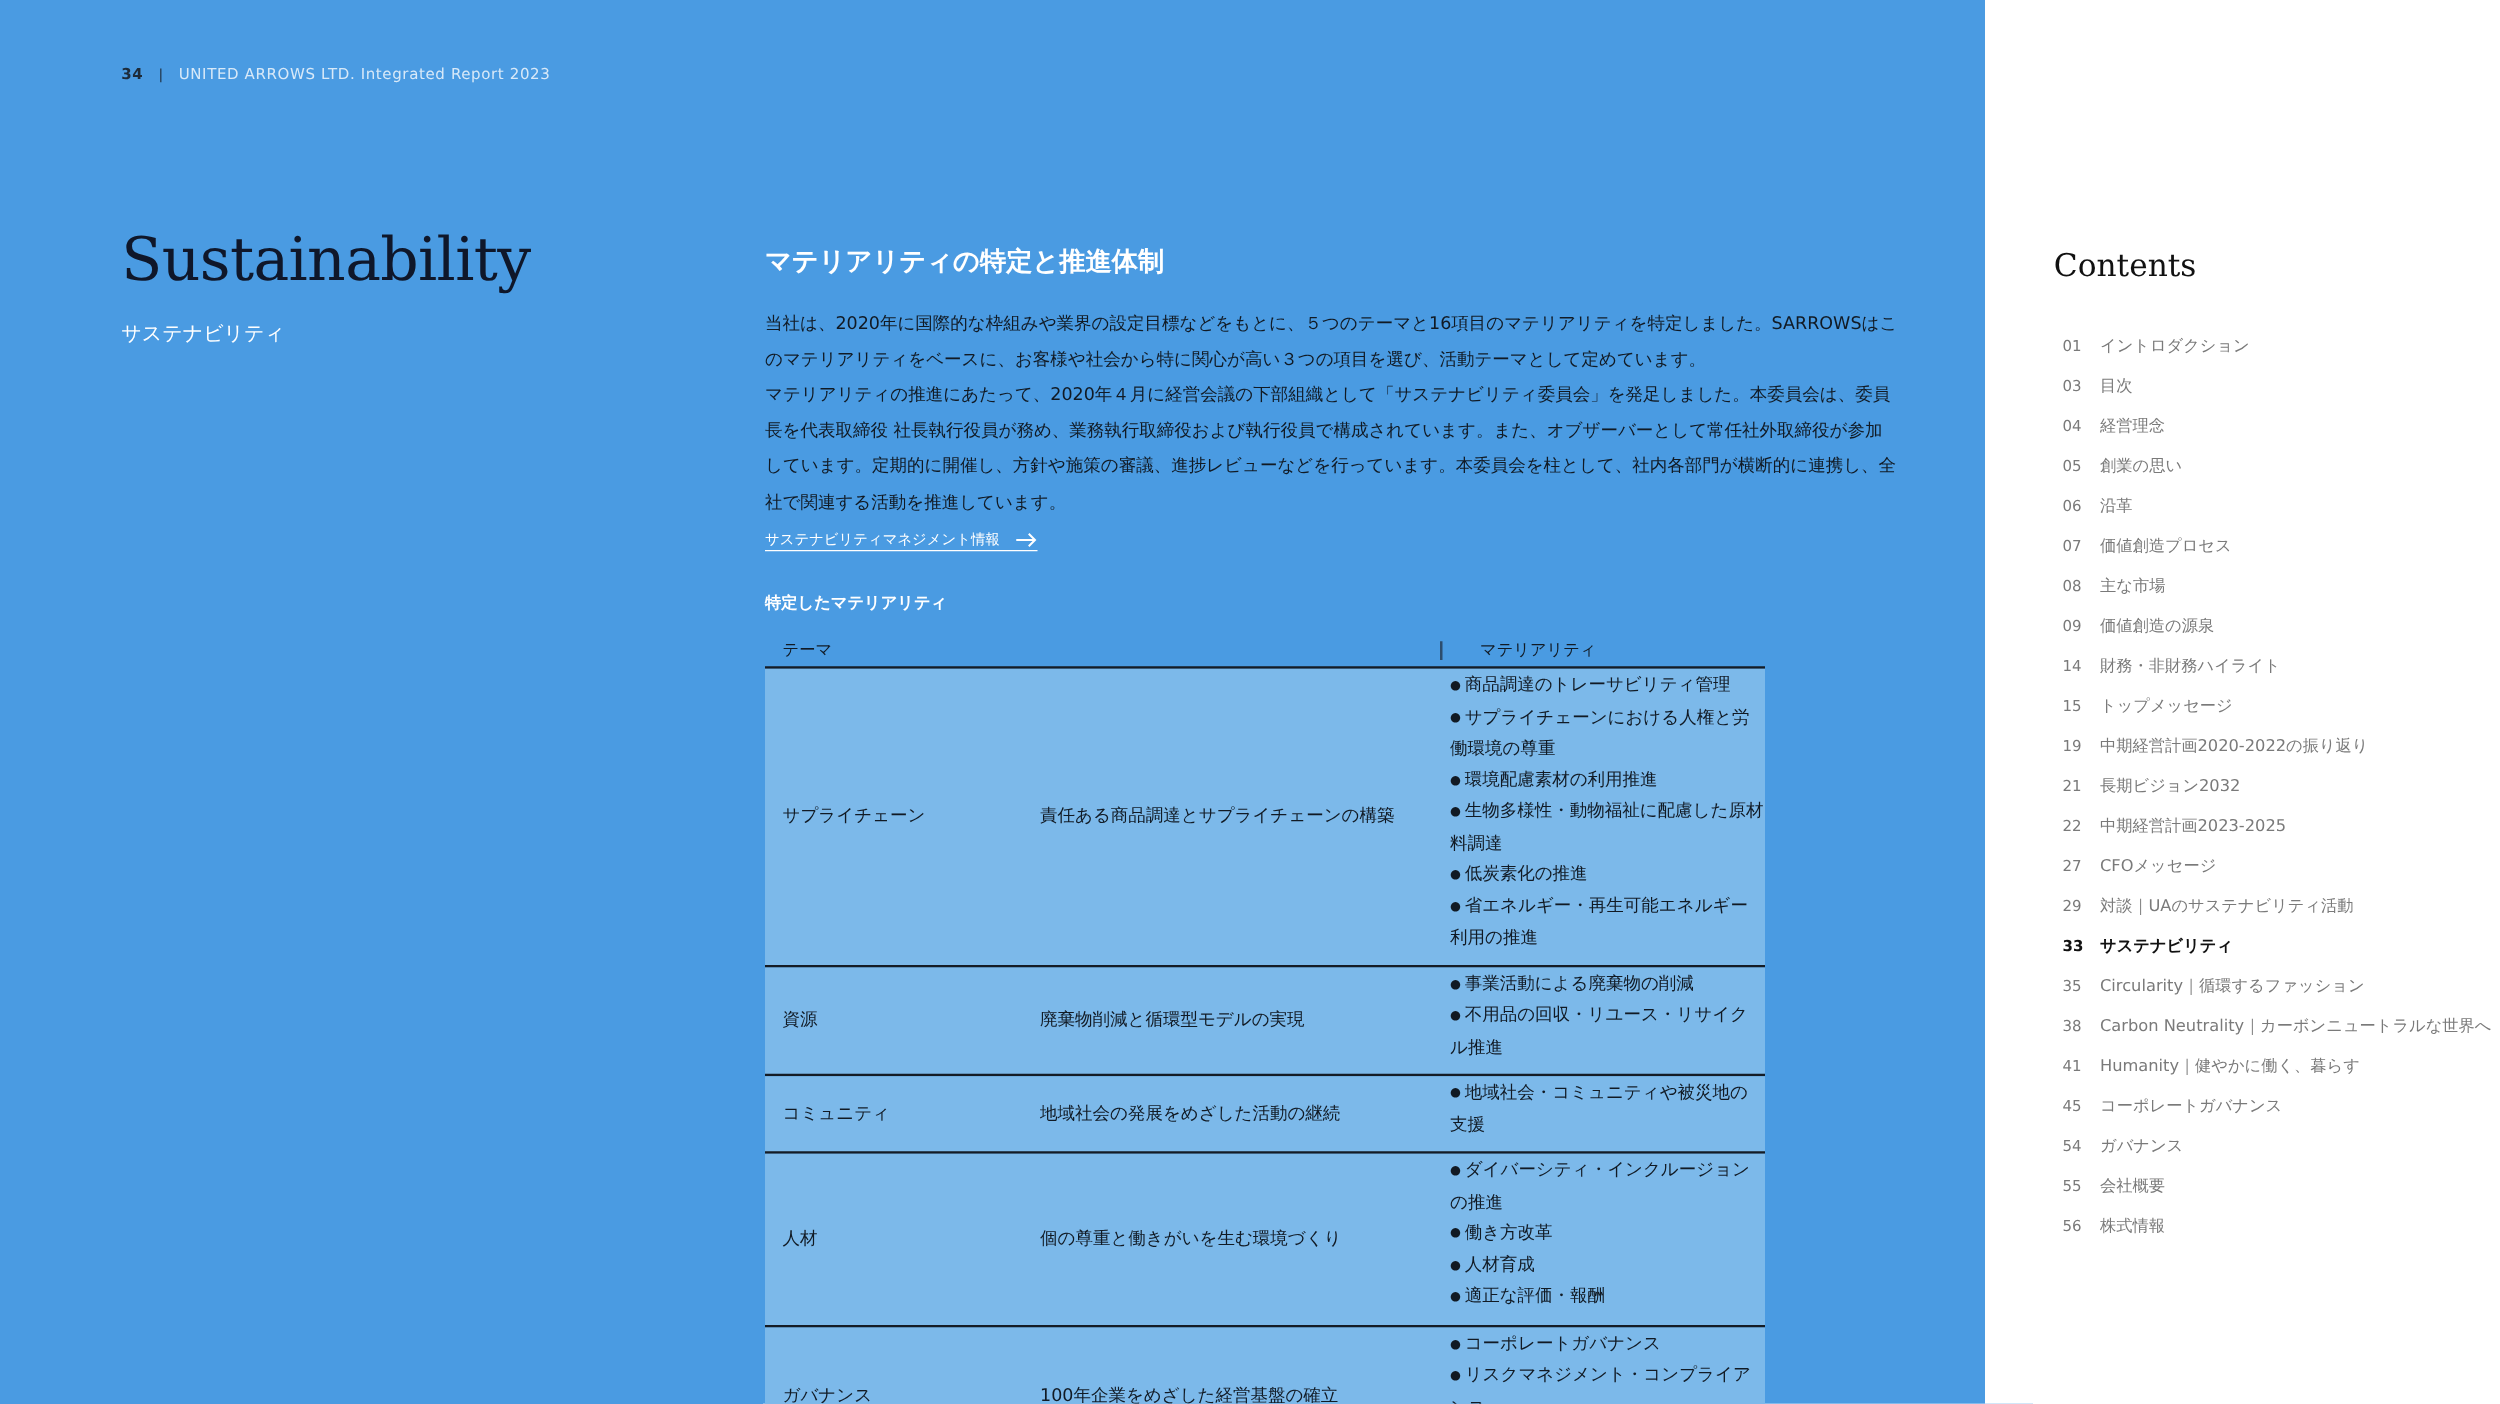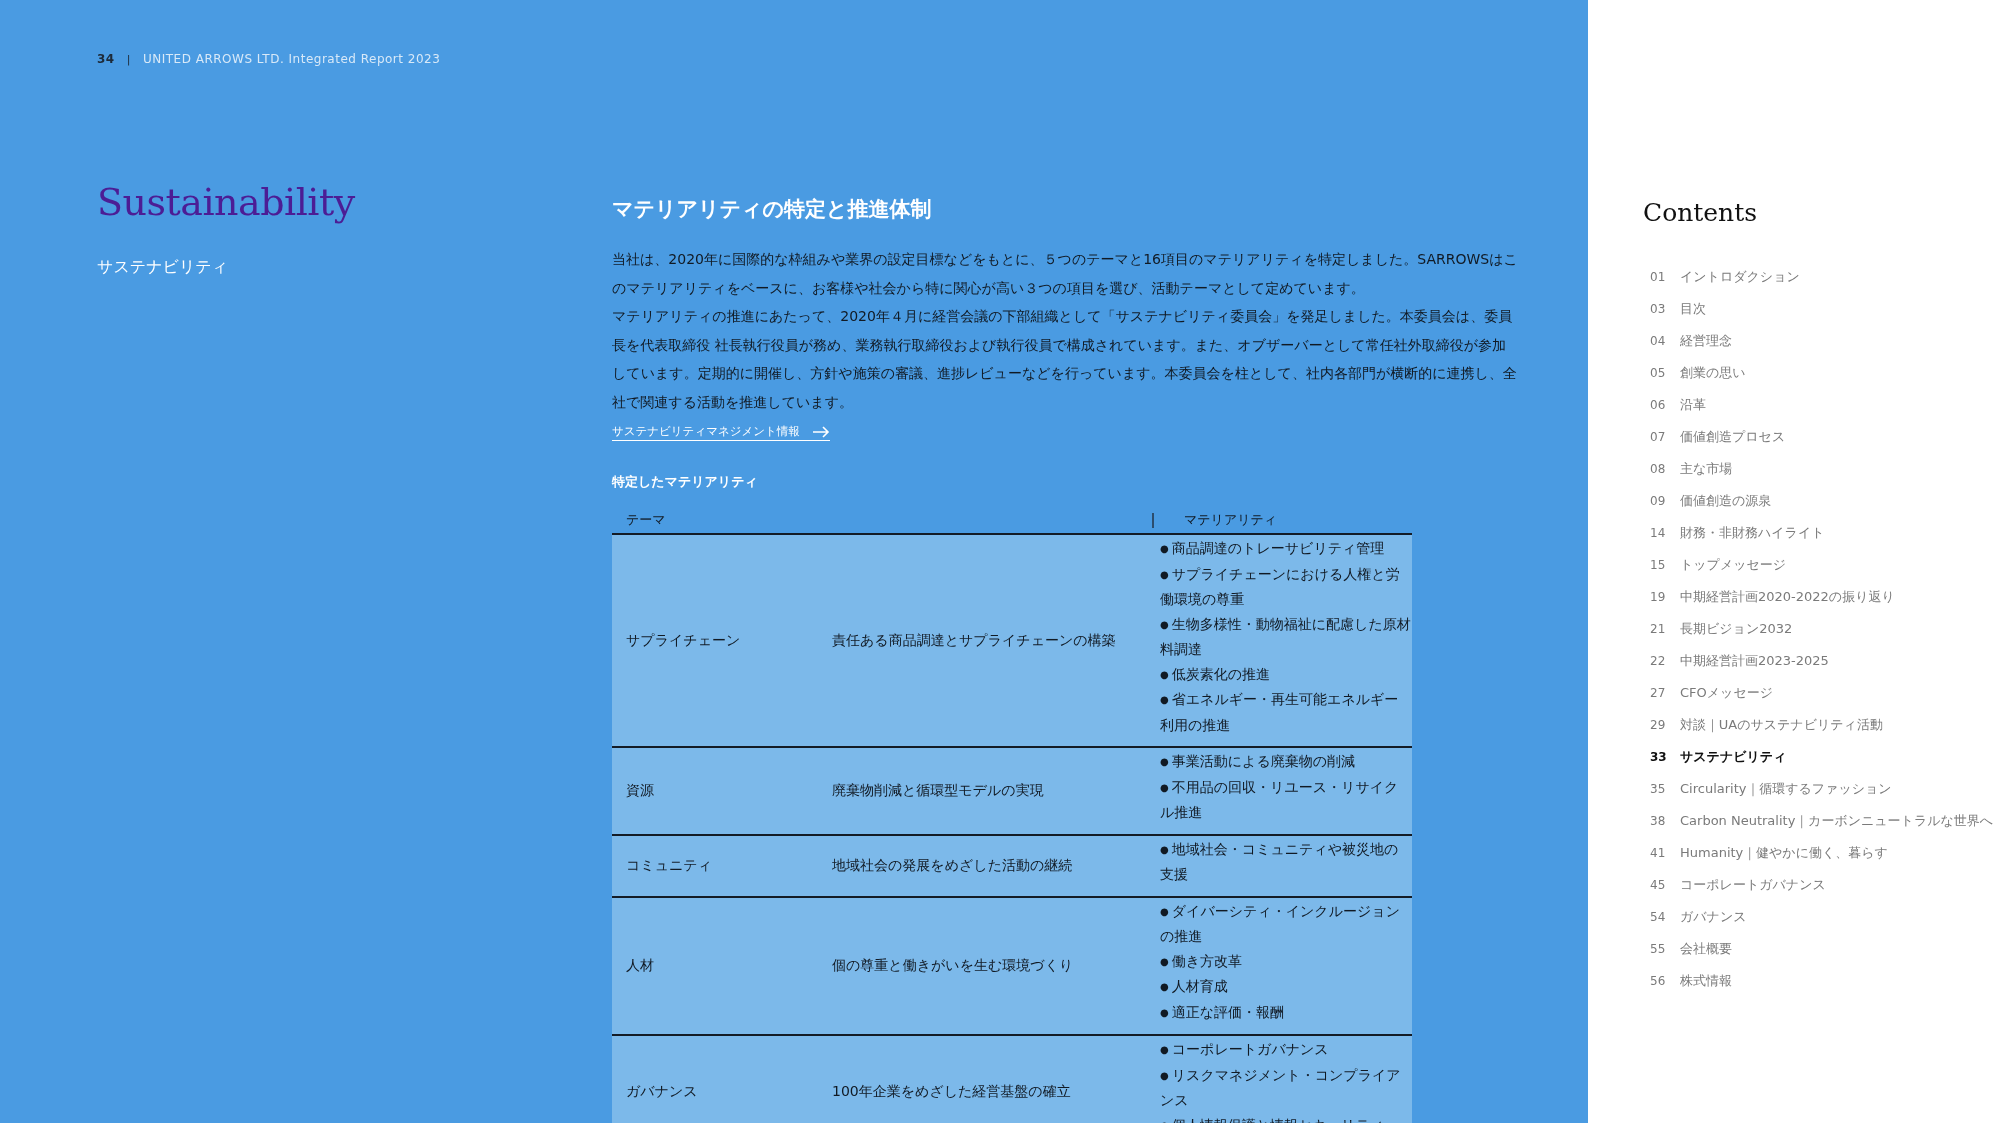--- a/index.html
+++ b/index.html
@@ -19,21 +19,21 @@
       font-size: 12px; letter-spacing: 0.5px;
       display: flex; align-items: center;
     }
     .header-line .pnum { color: #1d2b3a; font-weight: bold; }
     .header-line .sep { color: #1d2b3a; margin: 0 12px; font-size: 11px; }
     .header-line .rtitle { color: #d8e9f8; }
 
     .sec-title {
       position: absolute; left: 97px; top: 180px;
       font-family: "DejaVu Serif", "Liberation Serif", serif;
-      font-size: 38px; color: #4c1d95; font-weight: normal;
+      font-size: 48px; color: #0f172a; font-weight: normal;
       letter-spacing: -0.5px;
     }
     .sec-subtitle {
       position: absolute; left: 97px; top: 257px;
       font-size: 16px; color: #ffffff;
     }
 
     .main {
       position: absolute; left: 612px; top: 195px; width: 908px;
     }
@@ -132,20 +132,21 @@
         <span class="hbar"></span>
         <span class="h2">マテリアリティ</span>
       </div>
 
       <div class="trow">
         <span class="c-theme">サプライチェーン</span>
         <span class="c-desc">責任ある商品調達とサプライチェーンの構築</span>
         <ul class="c-mat">
           <li>商品調達のトレーサビリティ管理</li>
           <li>サプライチェーンにおける人権と労働環境の尊重</li>
+          <li>環境配慮素材の利用推進</li>
           <li>生物多様性・動物福祉に配慮した原材料調達</li>
           <li>低炭素化の推進</li>
           <li>省エネルギー・再生可能エネルギー利用の推進</li>
         </ul>
       </div>
 
       <div class="trow">
         <span class="c-theme">資源</span>
         <span class="c-desc">廃棄物削減と循環型モデルの実現</span>
         <ul class="c-mat">

